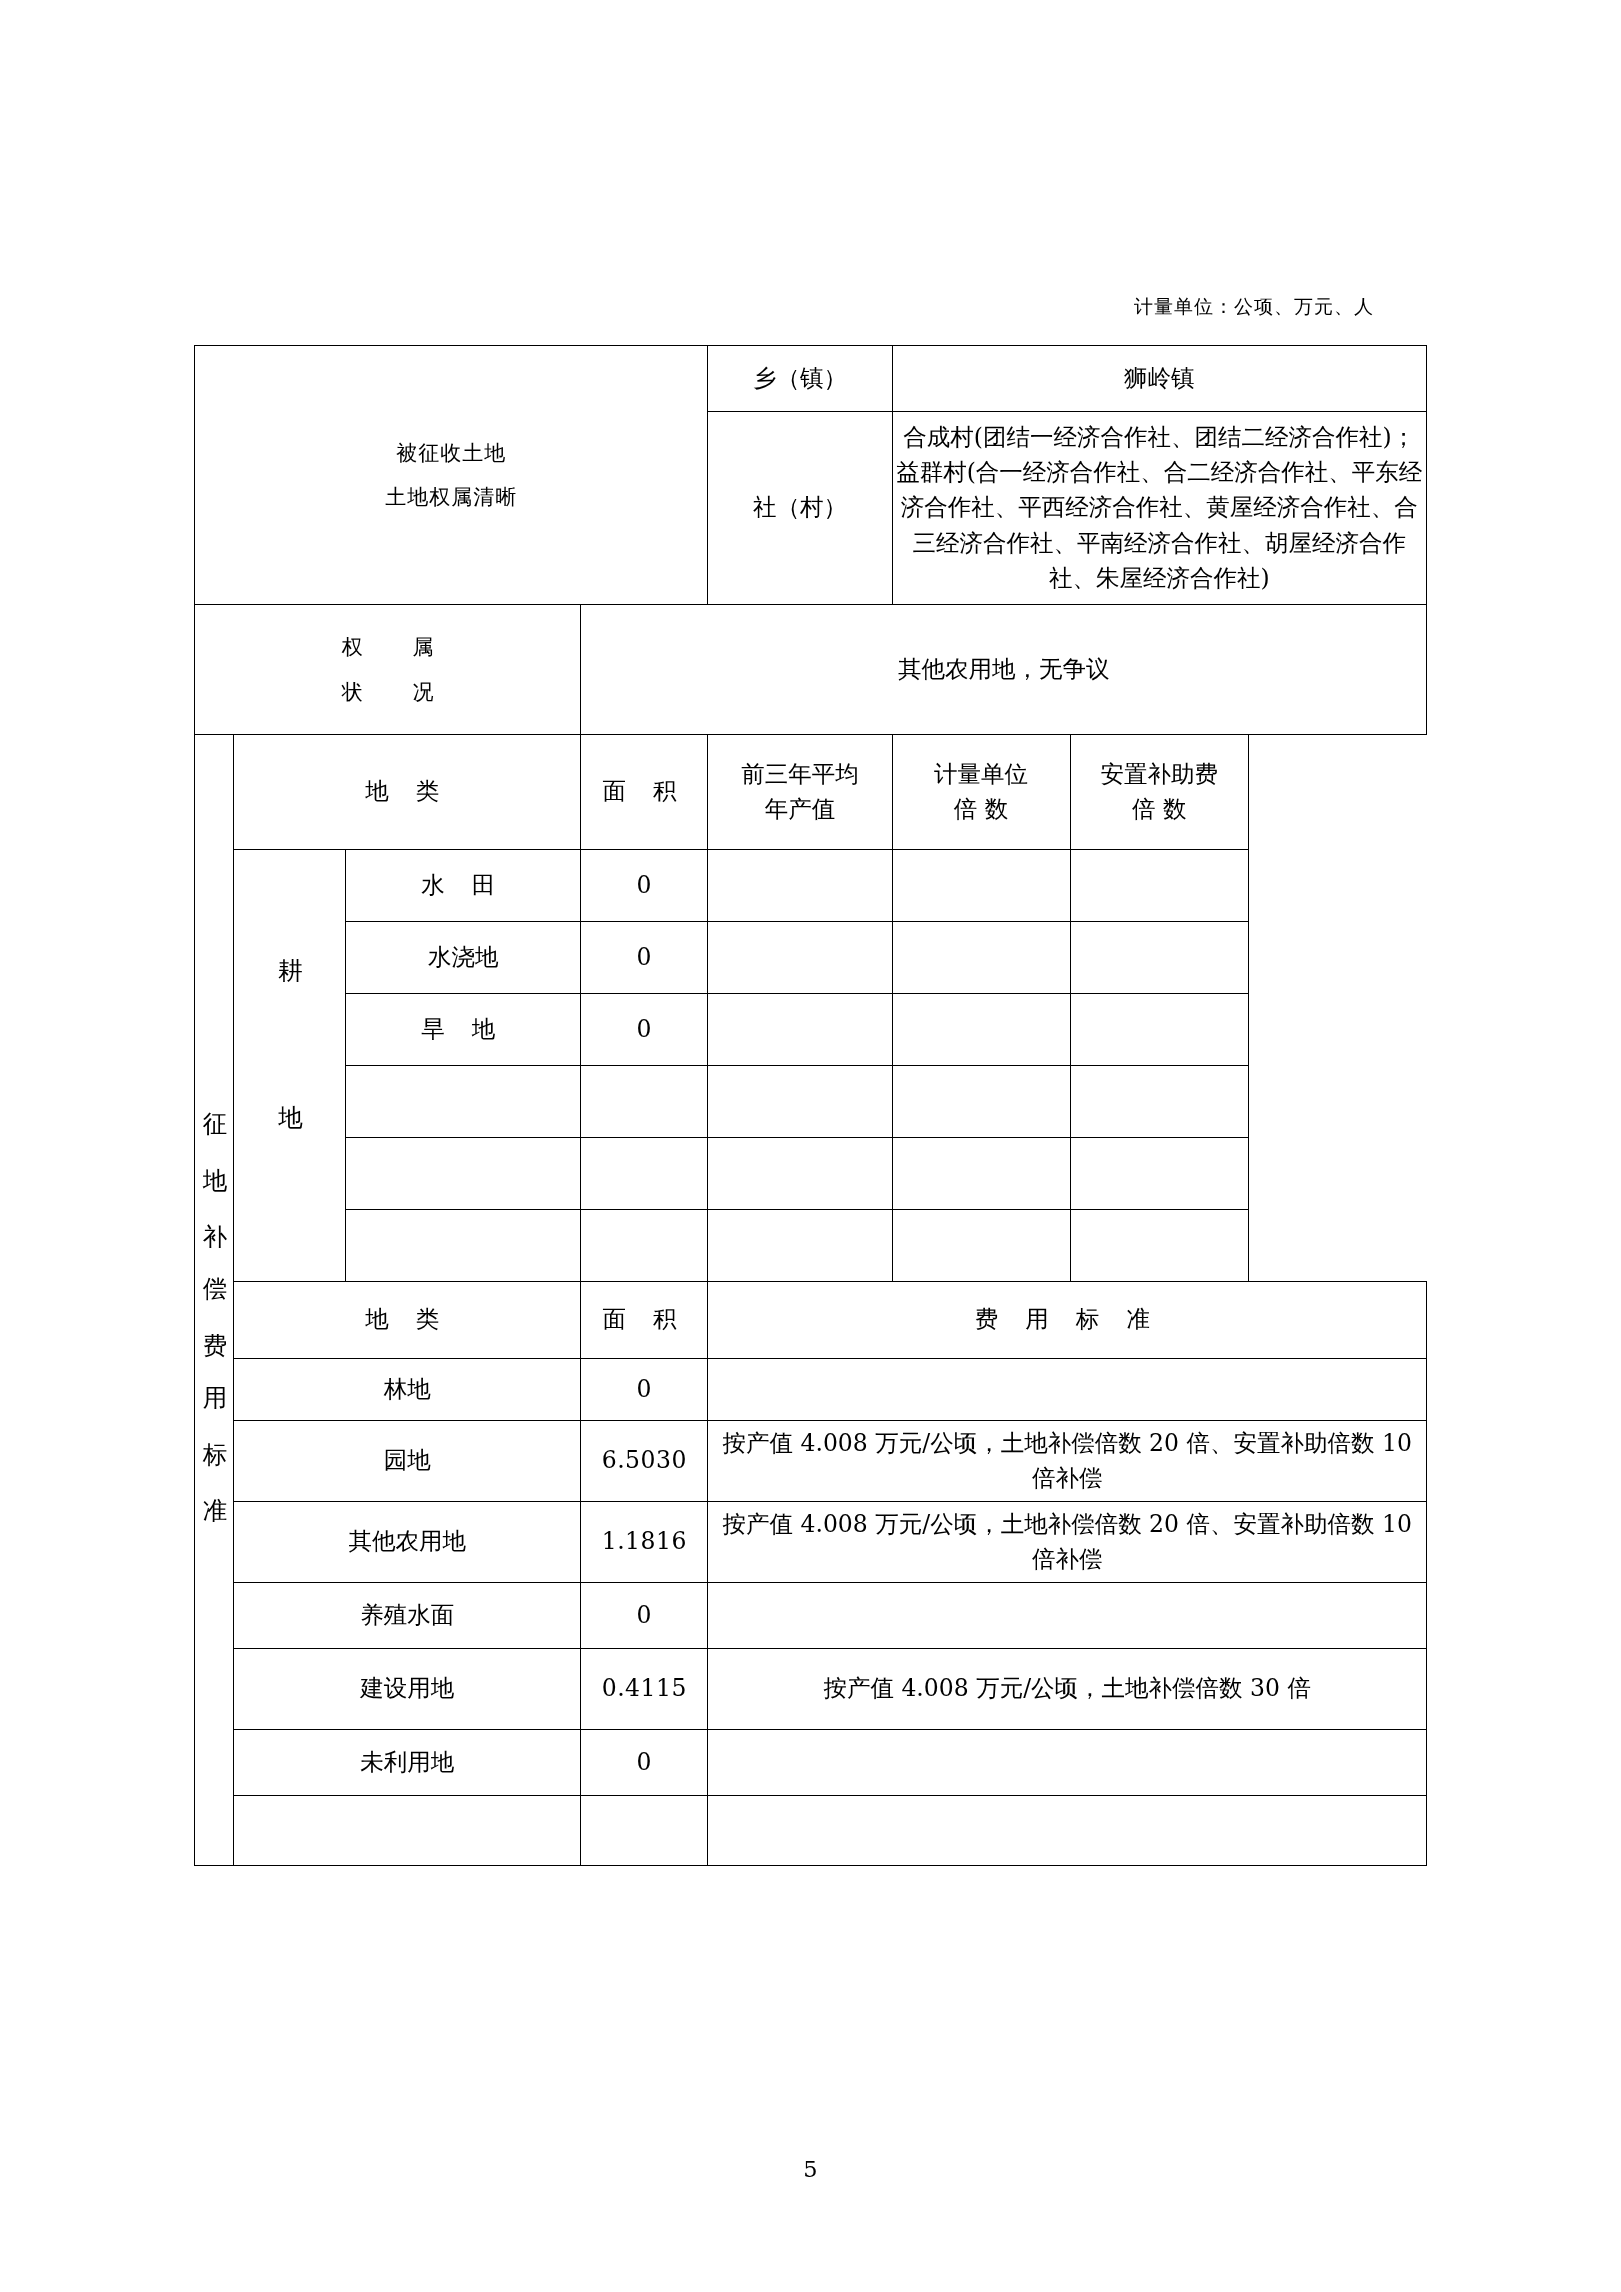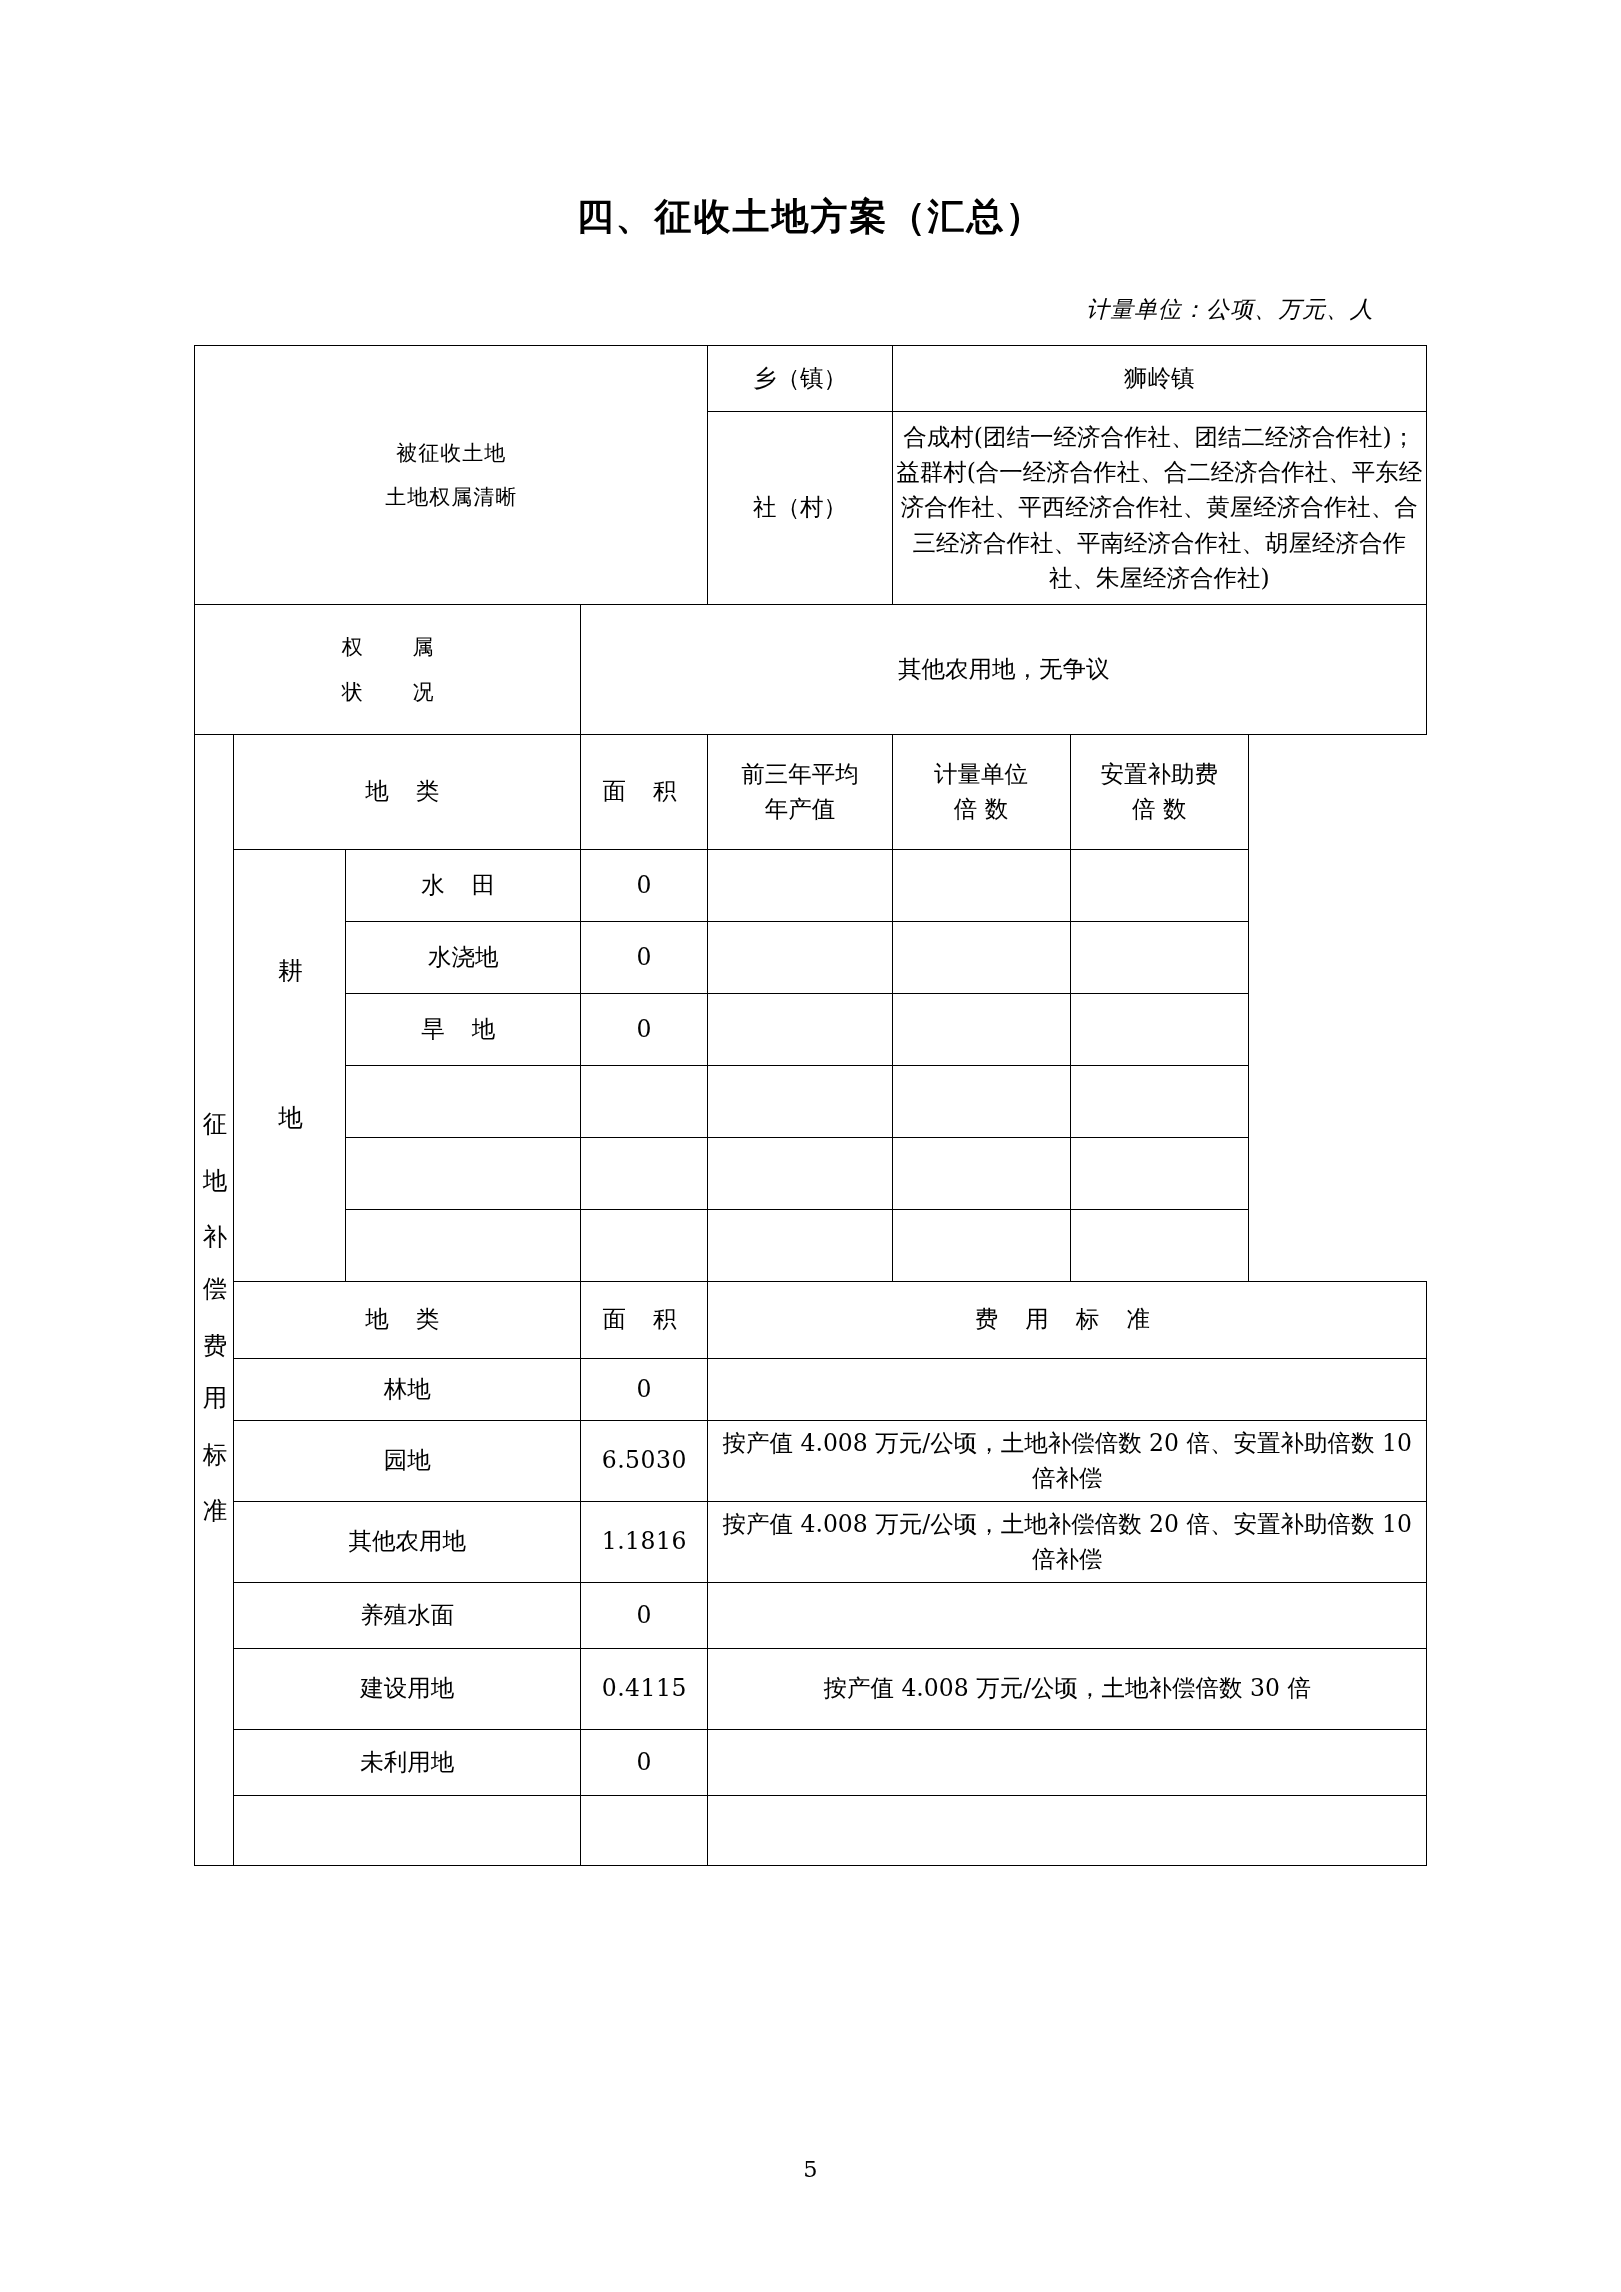--- a/index.html
+++ b/index.html
@@ -32,23 +32,22 @@
     font-family: "DejaVu Serif", "Liberation Serif", serif;
     font-weight: bold;
     font-size: 37px;
     letter-spacing: 2px;
     line-height: 1.2;
   }
   .unit-line {
     position: absolute;
     right: 247px;
     top: 294px;
-    font-size: 23px;
+    font-size: 19px;
     letter-spacing: 1px;
-    font-style: italic;
   }
   table.main {
     position: absolute;
     left: 194px;
     top: 345px;
     width: 1233px;
     border-collapse: collapse;
     table-layout: fixed;
   }
   table.main td {
@@ -124,21 +123,20 @@
     text-align: center;
     font-size: 22.5px;
   }
   .blankrow td { height: 71px; }
 </style>
 </head>
 <body>
 
 <div class="page">
 
-  <div class="doc-title">四、征收土地方案（汇总）</div>
 
   <div class="unit-line">计量单位：公项、万元、人</div>
 
   <table class="main">
     <colgroup>
       <col style="width:39px">
       <col style="width:112px">
       <col style="width:108px">
       <col style="width:127px">
       <col style="width:127px">

